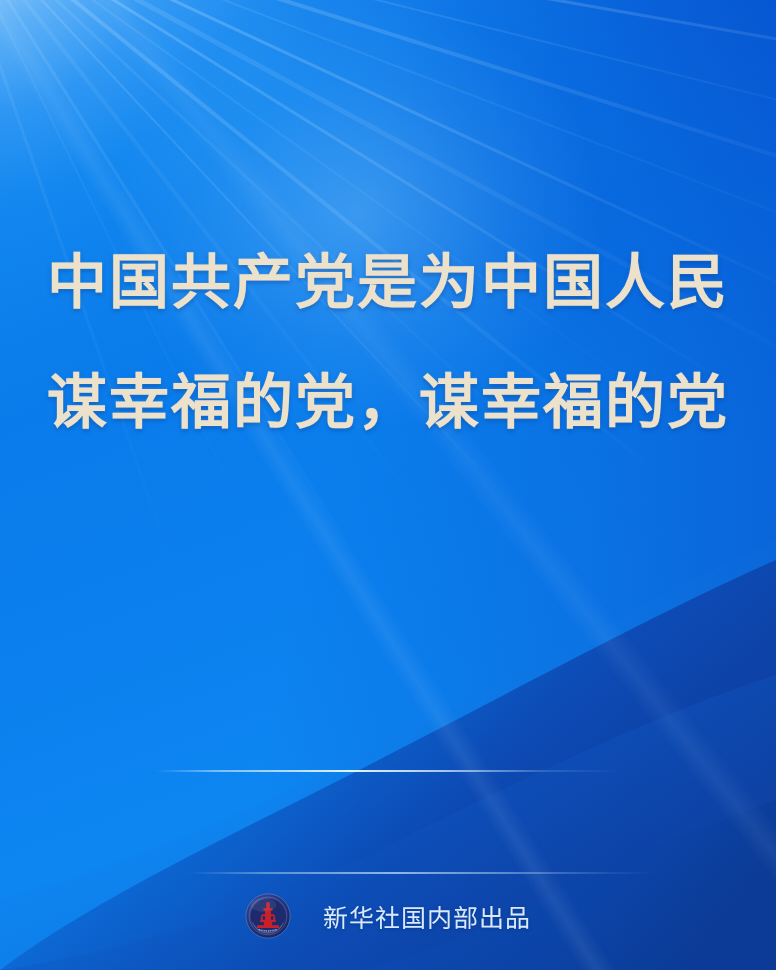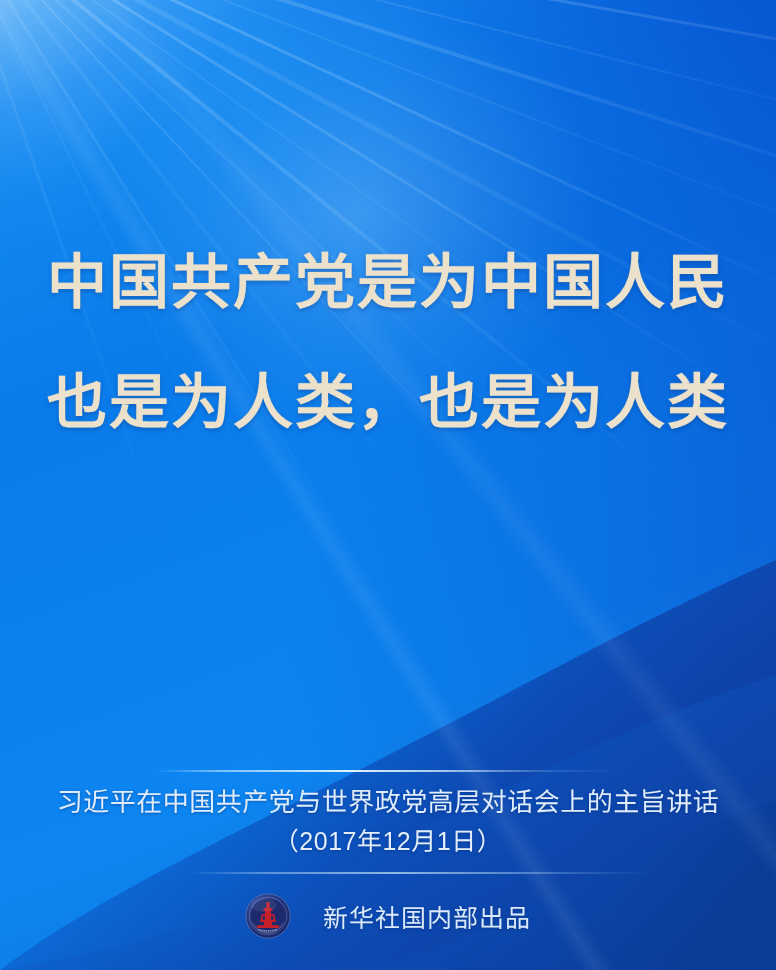--- a/index.html
+++ b/index.html
@@ -296,30 +296,26 @@
     <div class="ray" style="width: 860px; transform:rotate(43deg);  opacity:.18; height:3px;"></div>
     <div class="ray" style="width: 880px; transform:rotate(47deg);  opacity:.30; height:2px;"></div>
     <div class="ray" style="width: 820px; transform:rotate(52deg);  opacity:.16; height:4px;"></div>
     <div class="ray" style="width: 800px; transform:rotate(58deg);  opacity:.22; height:3px;"></div>
     <div class="ray" style="width: 760px; transform:rotate(64deg);  opacity:.14; height:2px;"></div>
     <div class="ray" style="width: 740px; transform:rotate(71deg);  opacity:.17; height:3px;"></div>
   </div>
 
   <div class="headline">
     <div class="line">中国共产党是为中国人民</div>
-    <div class="line">也是为人类，也是为人类</div>
+    <div class="line">谋幸福的党，谋幸福的党</div>
   </div>
 
   <div class="rule rule-top"></div>
   <div class="rule rule-bottom"></div>
 
-  <div class="attrib">
-    <div class="attrib-main">习近平在中国共产党与世界政党高层对话会上的主旨讲话</div>
-    <div class="attrib-date">（2017年12月1日）</div>
-  </div>
 
   <div class="footer">
 
     <svg class="logo" viewBox="0 0 100 100">
       <defs>
         <radialGradient id="lgR" cx="38%" cy="32%" r="78%">
           <stop offset="0%" stop-color="#3e56a8"></stop>
           <stop offset="55%" stop-color="#26367f"></stop>
           <stop offset="100%" stop-color="#141f5c"></stop>
         </radialGradient>

